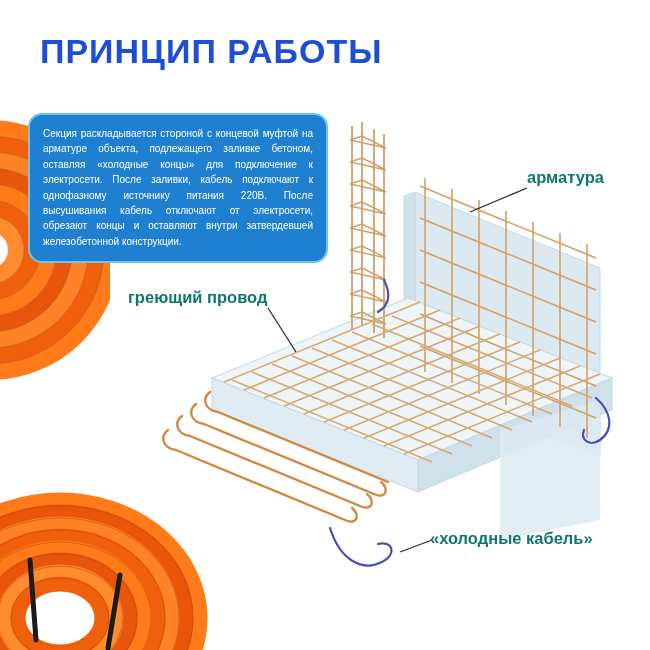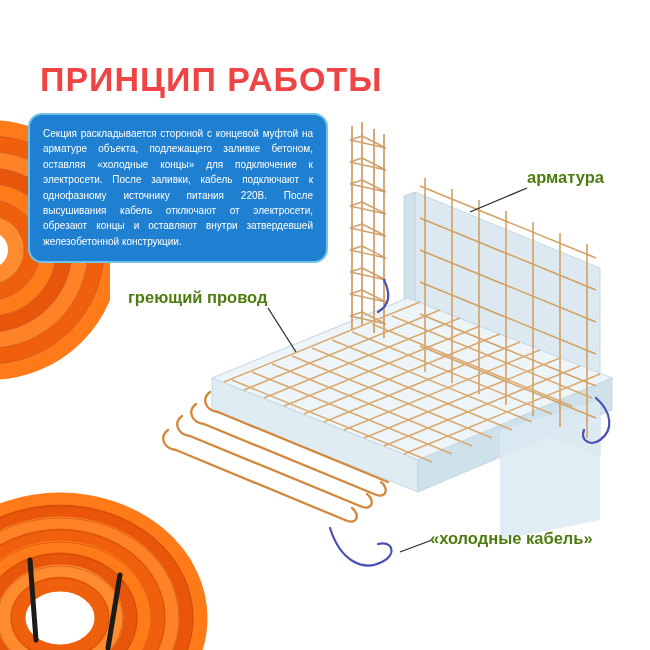--- a/index.html
+++ b/index.html
@@ -22,24 +22,23 @@
   }
 
   
   #title {
     position: absolute;
     left: 40px;
     top: 32px;
     font-size: 34px;
     font-weight: bold;
     letter-spacing: 1px;
-    color: #ef4444;
+    color: #1d4ed8;
     font-family: "Liberation Sans", sans-serif;
     white-space: nowrap;
-    margin-top: 28px;
   }
 
   
   .coil {
     position: absolute;
     pointer-events: none;
   }
 
   
   #callout {
@@ -55,21 +54,21 @@
     color: #ffffff;
     font-size: 10px;
     line-height: 15.4px;
     text-align: justify;
     font-family: "Liberation Sans", sans-serif;
   }
 
   
   .label {
     position: absolute;
-    color: #4d7c0f;
+    color: #0f766e;
     font-size: 16.5px;
     font-weight: bold;
     white-space: nowrap;
     font-family: "Liberation Sans", sans-serif;
   }
   #label-armatura { left: 527px; top: 168px; }
   #label-wire     { left: 128px; top: 288px; text-align: right; }
   #label-cold     { left: 430px; top: 529px; }
 
   

